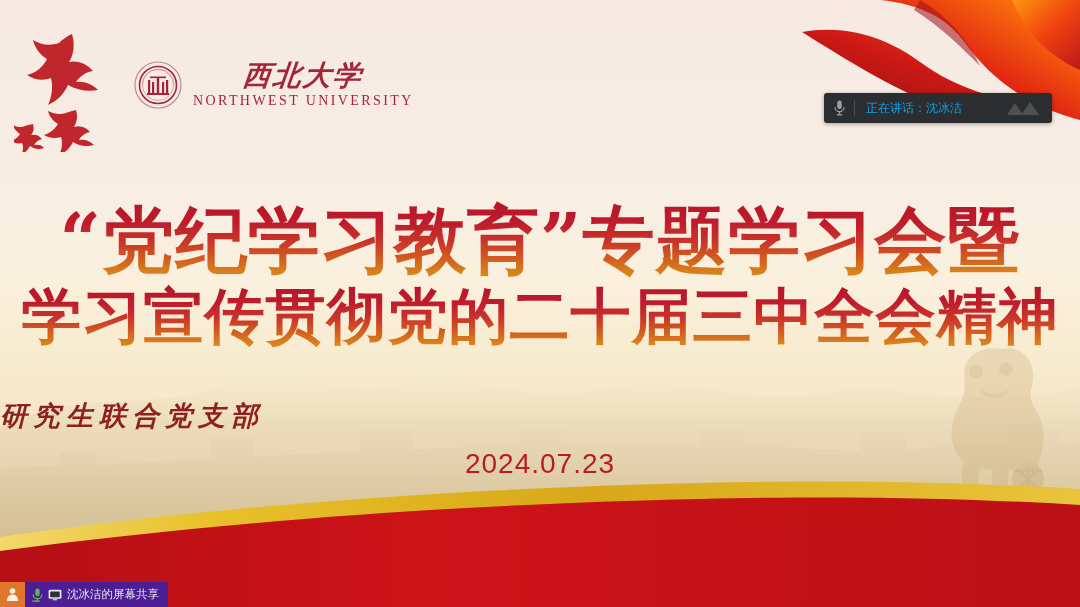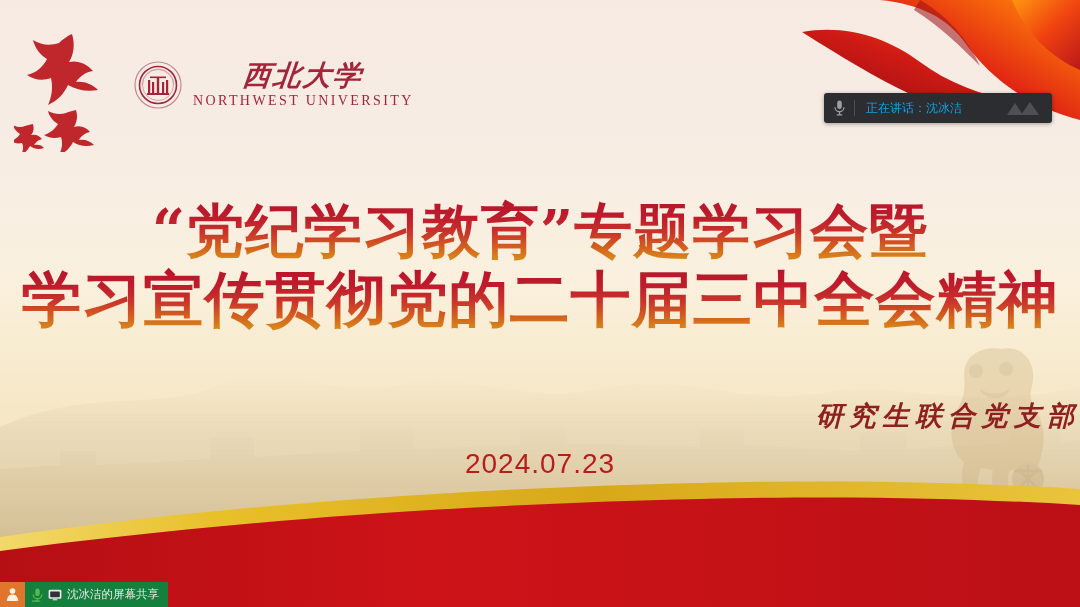--- a/index.html
+++ b/index.html
@@ -123,21 +123,21 @@
   .title-block {
     position: absolute;
     left: 0; right: 0;
     top: 198px;
     text-align: center;
     pointer-events: none;
   }
   .title-line {
     font-family: "DejaVu Serif", "Liberation Serif", serif;
     font-weight: 700;
-    font-size: 58px;
+    font-size: 72px;
     line-height: 1.16;
     letter-spacing: 1px;
     background-image: linear-gradient(180deg,
         #b5152a 0%,
         #bf1c2c 30%,
         #c9342b 52%,
         #d35c1f 72%,
         #d8811b 88%,
         #d9911a 100%);
     -webkit-background-clip: text;
@@ -146,21 +146,21 @@
     -webkit-text-fill-color: transparent;
     text-shadow: none;
     white-space: nowrap;
   }
   .title-line.l2 { font-size: 60px; }
 
   .subtitle {
     position: absolute;
     left: 0; right: 0;
     top: 398px;
-    text-align: right;
+    text-align: left;
     font-family: "DejaVu Serif", "Liberation Serif", serif;
     font-size: 27px;
     font-weight: 700;
     font-style: italic;
     letter-spacing: 6px;
     color: #8e2020;
     pointer-events: none;
   }
   .date {
     position: absolute;
@@ -245,21 +245,21 @@
   .tb-appicon {
     width: 25px;
     background: #e0762b;
     display: flex;
     align-items: center;
     justify-content: center;
     flex: 0 0 auto;
   }
   .tb-appicon svg { display:block; }
   .tb-body {
-    background: #15803d;
+    background: #4c1d95;
     display: flex;
     align-items: center;
     gap: 5px;
     padding: 0 9px 0 7px;
   }
   .tb-mic svg, .tb-share svg { display:block; }
   .tb-title {
     font-size: 11.5px;
     color: #e6e6e8;
     white-space: nowrap;

